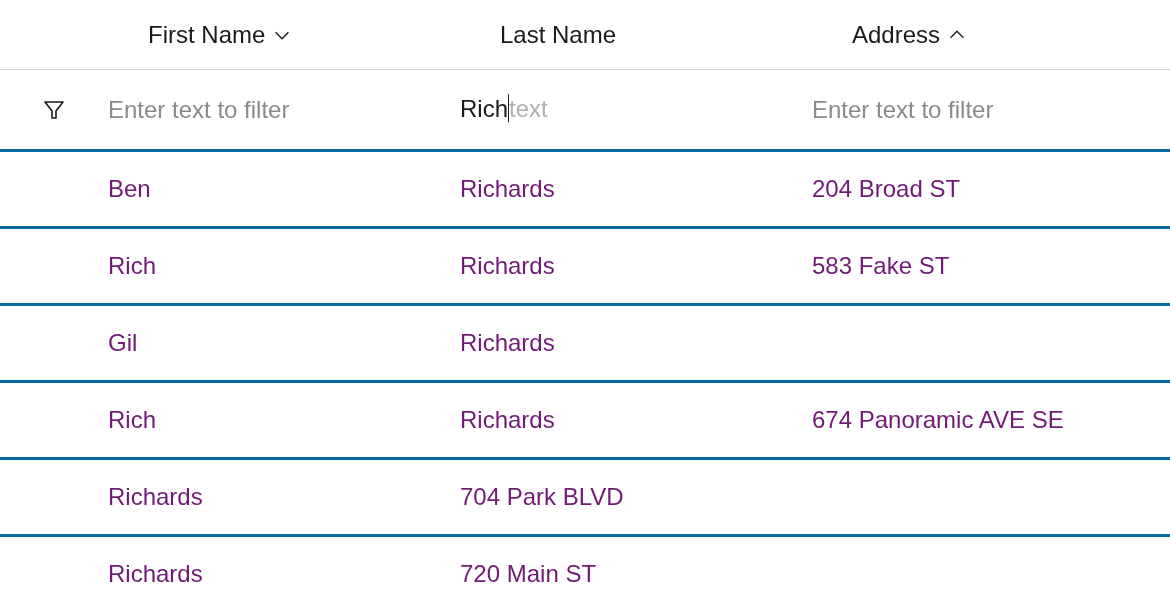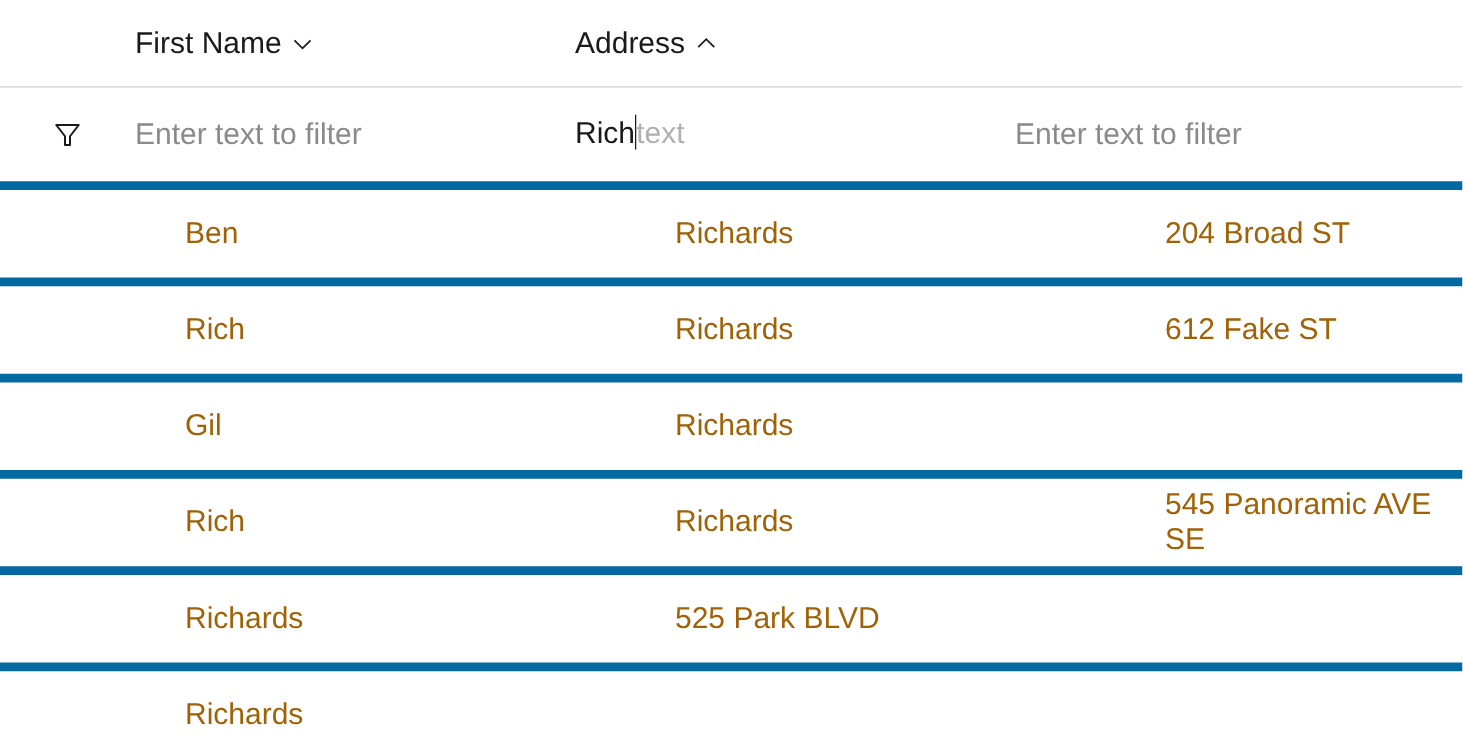--- a/index.html
+++ b/index.html
@@ -15,26 +15,27 @@
       width: 1170px;
       height: 600px;
       overflow: hidden;
     }
     .grid {
       width: 100%;
     }
     .row {
       display: flex;
       align-items: center;
-      border-bottom: 7px solid #0369a1;
+      border-bottom: 3px solid #0369a1;
       height: 77px;
     }
     .header-row {
       border-bottom: 1px solid #cfcfcf;
       height: 70px;
+      padding-left: 40px;
     }
     .filter-row {
       height: 82px;
     }
     .col-icon {
       width: 108px;
       flex: 0 0 108px;
       display: flex;
       align-items: center;
       justify-content: center;
@@ -103,41 +104,45 @@
       display: inline-block;
       width: 1px;
       height: 28px;
       background: #1a1a1a;
       vertical-align: middle;
       margin-left: 0;
       position: relative;
       top: -2px;
     }
     .data-cell {
-      color: #a16207;
-      margin-left: 40px;
+      color: #701a75;
     }
   </style>
 </head>
 <body>
 
 <div class="grid">
 
   <div class="row header-row">
     <div class="col-icon"></div>
     <div class="col col-first">
       <span class="header-cell">
         <span>First Name</span>
         <span class="sort-chevron">
           <svg width="22" height="22" viewBox="0 0 24 24" fill="none" stroke="#1a1a1a" stroke-width="1.5">
             <polyline points="5 9 12 16 19 9"></polyline>
           </svg>
         </span>
       </span>
     </div>
+    <div class="col col-last">
+      <span class="header-cell">
+        <span>Last Name</span>
+      </span>
+    </div>
     <div class="col col-addr">
       <span class="header-cell">
         <span>Address</span>
         <span class="sort-chevron">
           <svg width="22" height="22" viewBox="0 0 24 24" fill="none" stroke="#1a1a1a" stroke-width="1.5">
             <polyline points="5 15 12 8 19 15"></polyline>
           </svg>
         </span>
       </span>
     </div>
@@ -166,37 +171,38 @@
       <div class="row">
         <div class="col-icon"></div>
         <div class="col col-first data-cell">Ben</div>
         <div class="col col-last data-cell">Richards</div>
         <div class="col col-addr data-cell">204 Broad ST</div>
       </div>
       <div class="row">
         <div class="col-icon"></div>
         <div class="col col-first data-cell">Rich</div>
         <div class="col col-last data-cell">Richards</div>
-        <div class="col col-addr data-cell">612 Fake ST</div>
+        <div class="col col-addr data-cell">583 Fake ST</div>
       </div>
       <div class="row">
         <div class="col-icon"></div>
         <div class="col col-first data-cell">Gil</div>
         <div class="col col-last data-cell">Richards</div>
       </div>
       <div class="row">
         <div class="col-icon"></div>
         <div class="col col-first data-cell">Rich</div>
         <div class="col col-last data-cell">Richards</div>
-        <div class="col col-addr data-cell">545 Panoramic AVE SE</div>
-      </div>
-      <div class="row">
-        <div class="col-icon"></div>
-        <div class="col col-last data-cell">Richards</div>
-        <div class="col col-addr data-cell">525 Park BLVD</div>
-      </div>
-      <div class="row">
-        <div class="col-icon"></div>
-        <div class="col col-last data-cell">Richards</div>
+        <div class="col col-addr data-cell">674 Panoramic AVE SE</div>
+      </div>
+      <div class="row">
+        <div class="col-icon"></div>
+        <div class="col col-last data-cell">Richards</div>
+        <div class="col col-addr data-cell">704 Park BLVD</div>
+      </div>
+      <div class="row">
+        <div class="col-icon"></div>
+        <div class="col col-last data-cell">Richards</div>
+        <div class="col col-addr data-cell">720 Main ST</div>
       </div>
     </div>
 
 </div>
 
 </body></html>

